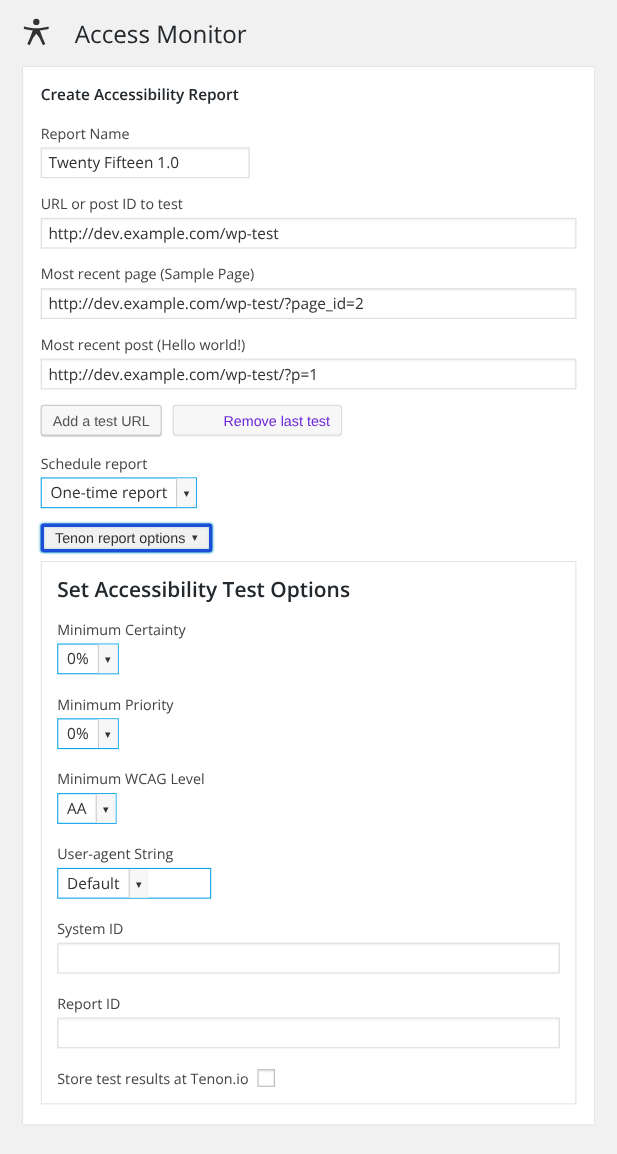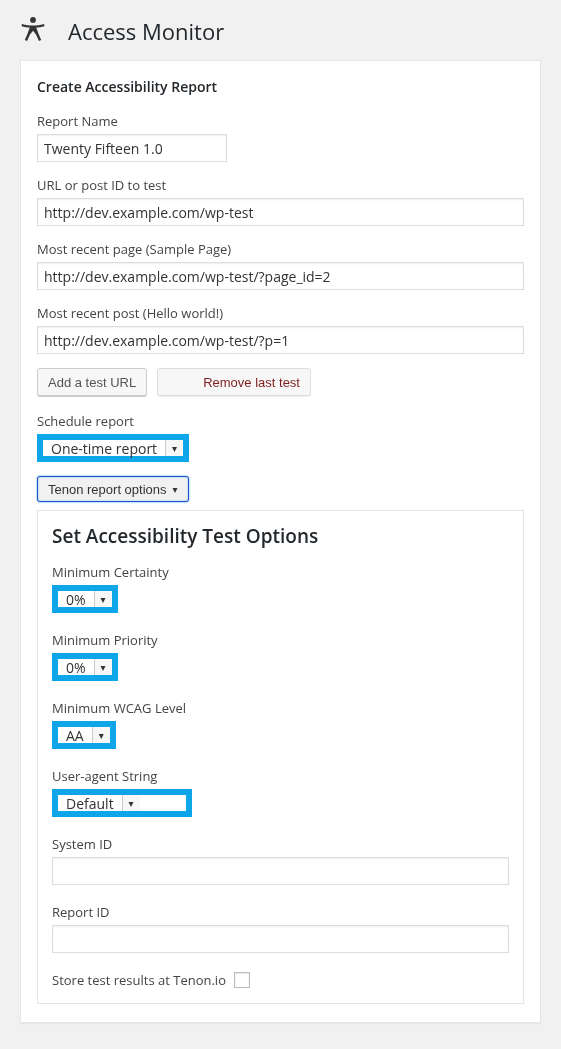--- a/index.html
+++ b/index.html
@@ -32,21 +32,21 @@
     background: #fff;
     border: 1px solid #ddd;
     box-shadow: inset 0 1px 2px rgba(0,0,0,.07);
     padding: 4px 6px;
     height: 28px;
   }
   .w-sm { width: 190px; }
   .w-full { width: 100%; }
   .select {
     display: inline-flex; align-items: center;
-    border: 6px solid #0ea5e9;
+    border: 1px solid #0ea5e9;
     background: #fff;
     height: 28px;
   }
   .select .sel-text { padding: 0 8px; font-size: 14px; color: #333; }
   .select .sel-btn {
     width: 18px;
     display: flex; align-items: center; justify-content: center;
     border-left: 1px solid #ccc;
     background: #f7f7f7;
     height: 100%;
@@ -57,30 +57,30 @@
     height: 28px;
     padding: 0 10px;
     border: 1px solid #ccc;
     border-radius: 3px;
     background: #f7f7f7;
     color: #555;
     font-size: 13px;
     cursor: pointer;
     box-shadow: 0 1px 0 #ccc;
   }
-  .btn.disabled { color: #7f1d1d; border-color: #ddd; background: #f7f7f7; box-shadow: 0 1px 0 #eee; cursor: default; padding-left: 45px; }
+  .btn.disabled { color: #6d28d9; border-color: #ddd; background: #f7f7f7; box-shadow: 0 1px 0 #eee; cursor: default; padding-left: 45px; }
   .btn-row { display: flex; gap: 10px; margin-bottom: 16px; }
   .options-toggle {
     display: inline-flex; align-items: center; gap: 6px;
     height: 26px;
     padding: 0 10px;
     font-size: 13px;
     color: #333;
     background: #f1f1f1;
-    border: 1px solid #1d4ed8;
+    border: 3px solid #1d4ed8;
     border-radius: 3px;
     box-shadow: 0 0 2px #2ea2cc, inset 0 0 2px rgba(46,162,204,.5);
     margin-bottom: 8px;
     cursor: pointer;
   }
   .options-toggle::after { content: "▾"; font-size: 10px; color: #333; }
   .options-panel {
     border: 1px solid #e5e5e5;
     padding: 12px 14px 14px 14px;
   }

